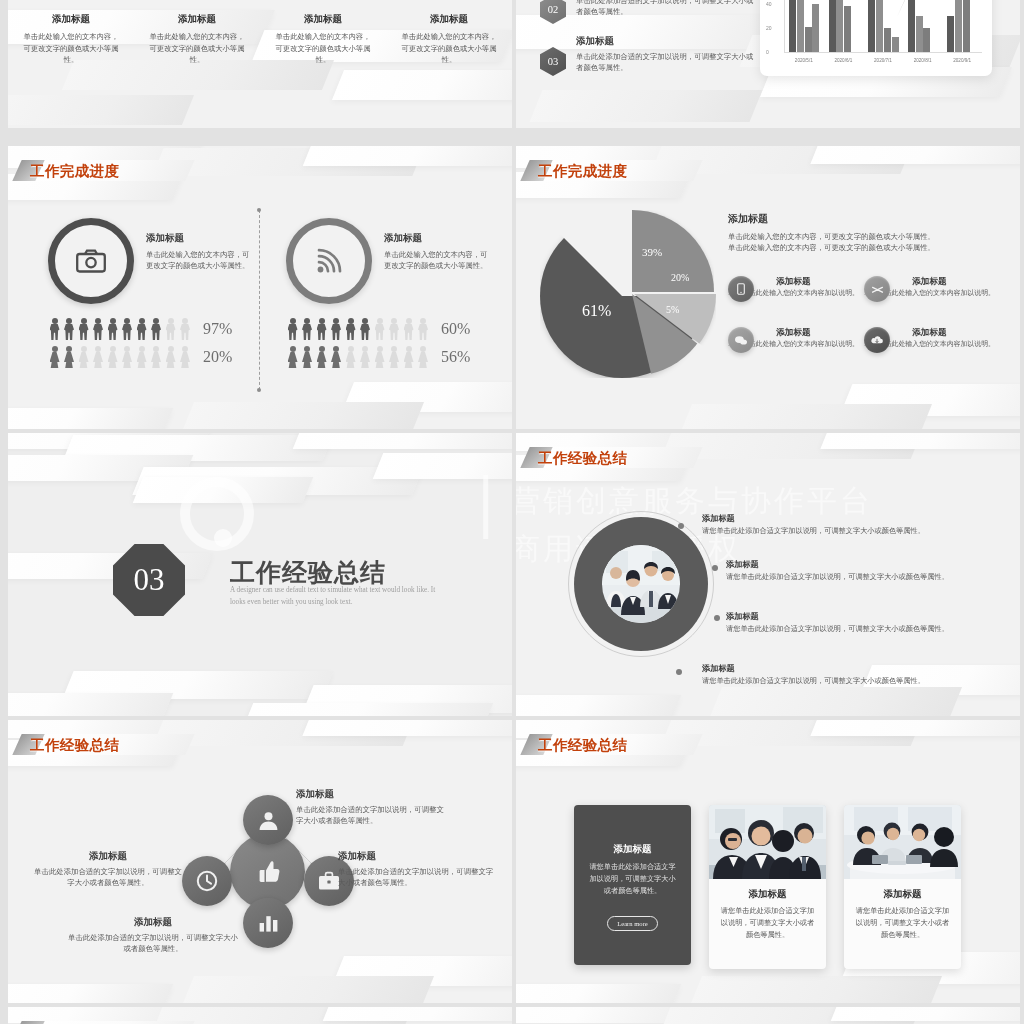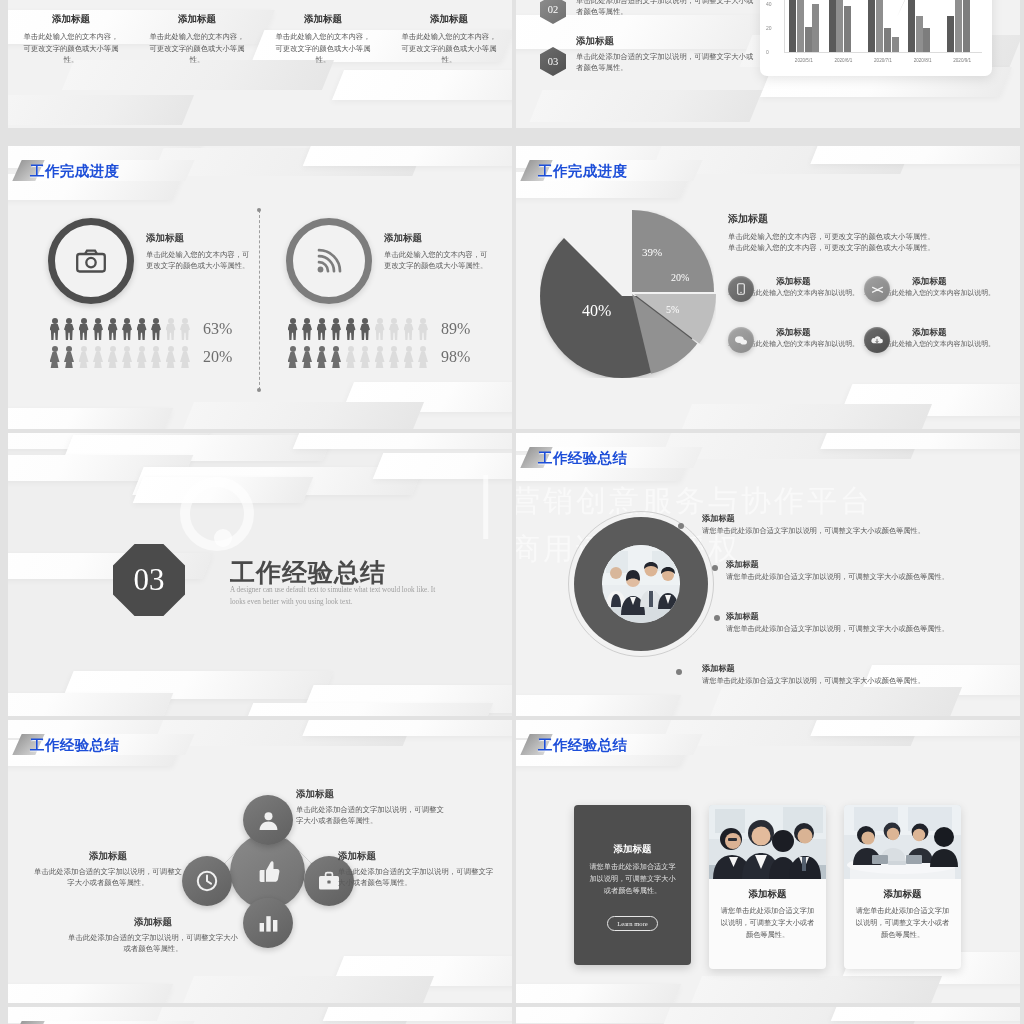--- a/index.html
+++ b/index.html
@@ -40,21 +40,21 @@
     background: linear-gradient(120deg,#9a9a9a 0%,#b9b9b9 40%,#e9e9e9 100%);
     transform: skewX(-24deg);
   }
   .stitle .slab2 {
     position:absolute; left:10px; top:2px; width:150px; height:21px;
     background: linear-gradient(100deg,#ffffff 0%,#fbfbfb 55%,#efefef 100%);
     transform: skewX(-24deg);
   }
   .stitle .txt {
     position: relative; z-index:3;
-    font-size: 14.5px; font-weight: 700; color:#1d4ed8; letter-spacing:0.4px;
+    font-size: 14.5px; font-weight: 700; color:#c2410c; letter-spacing:0.4px;
     text-shadow: 0 1px 1px rgba(255,255,255,0.9);
     font-family: Liberation Mono, monospace;
   }
 
   .cn { font-family: "Liberation Serif","DejaVu Serif", serif; }
   .h-sub { font-size: 9.5px; font-weight: 700; color:#3d3d3d; }
   .p-sub { font-size: 7.4px; color:#5a5a5a; line-height: 1.55; }
 
   
   .col4 { position:absolute; top:14px; left:0; width:504px; display:flex; }
@@ -317,21 +317,21 @@
         <div class="body" style="background:#5d5d5d"></div>
           </div>
           <div class="person">
         <div class="head" style="background:#dcdcdc"></div>
         <div class="body" style="background:#dcdcdc"></div>
           </div>
           <div class="person">
         <div class="head" style="background:#dcdcdc"></div>
         <div class="body" style="background:#dcdcdc"></div>
           </div>
-          <div class="pct">63%</div>
+          <div class="pct">97%</div>
         </div>
       <div class="pictorow" id="s3r2" style="left:40px;top:200px;">
           <div class="person f">
         <div class="head" style="background:#6e6e6e"></div>
         <div class="body" style="background:#6e6e6e"></div>
           </div>
           <div class="person f">
         <div class="head" style="background:#6e6e6e"></div>
         <div class="body" style="background:#6e6e6e"></div>
           </div>
@@ -418,21 +418,21 @@
         <div class="body" style="background:#dcdcdc"></div>
           </div>
           <div class="person">
         <div class="head" style="background:#dcdcdc"></div>
         <div class="body" style="background:#dcdcdc"></div>
           </div>
           <div class="person">
         <div class="head" style="background:#dcdcdc"></div>
         <div class="body" style="background:#dcdcdc"></div>
           </div>
-          <div class="pct">89%</div>
+          <div class="pct">60%</div>
         </div>
       <div class="pictorow" id="s3r4" style="left:278px;top:200px;">
           <div class="person f">
         <div class="head" style="background:#6e6e6e"></div>
         <div class="body" style="background:#6e6e6e"></div>
           </div>
           <div class="person f">
         <div class="head" style="background:#6e6e6e"></div>
         <div class="body" style="background:#6e6e6e"></div>
           </div>
@@ -461,21 +461,21 @@
         <div class="body" style="background:#dcdcdc"></div>
           </div>
           <div class="person f">
         <div class="head" style="background:#dcdcdc"></div>
         <div class="body" style="background:#dcdcdc"></div>
           </div>
           <div class="person f">
         <div class="head" style="background:#dcdcdc"></div>
         <div class="body" style="background:#dcdcdc"></div>
           </div>
-          <div class="pct">98%</div>
+          <div class="pct">56%</div>
         </div>
     </div>
   </div>
 
   <div class="slide" style="left:516px; top:146px;">
     <div class="bg">
       <div class="band" style="left:-30px;top:-8px;width:220px;height:30px;"></div>
       <div class="band dim" style="left:140px;top:0px;width:250px;height:28px;"></div>
       <div class="band" style="left:300px;top:-10px;width:250px;height:28px;"></div>
       <div class="band" style="left:-20px;top:26px;width:190px;height:26px;"></div>
@@ -500,21 +500,21 @@
                   filter: drop-shadow(0 1px 2px rgba(0,0,0,.14));"></div>
 
       <div class="pie" style="left:8px;top:4px;width:164px;height:164px;background:#bebebe;
                   clip-path: polygon(50% 50%, 100% 50%, 100% 88%);
                   filter: drop-shadow(0 1px 2px rgba(0,0,0,.12));"></div>
 
       <div class="pie" style="left:6px;top:4px;width:164px;height:164px;background:#919191;
                   clip-path: polygon(50% 50%, 100% 88%, 100% 100%, 62% 100%);"></div>
       <div class="pielbl" style="left:98px;top:38px;font-size:11px;">39%</div>
       <div class="pielbl" style="left:127px;top:64px;font-size:10px;">20%</div>
-      <div class="pielbl" style="left:38px;top:94px;font-size:16px;">40%</div>
+      <div class="pielbl" style="left:38px;top:94px;font-size:16px;">61%</div>
       <div class="pielbl" style="left:122px;top:96px;font-size:10px;">5%</div>
     </div>
 
     <div style="position:absolute;left:212px;top:66px;width:270px;">
       <div class="h-sub cn" style="font-size:10px;margin-bottom:5px;">添加标题</div>
       <div class="p-sub cn">单击此处输入您的文本内容，可更改文字的颜色或大小等属性。</div>
       <div class="p-sub cn">单击此处输入您的文本内容，可更改文字的颜色或大小等属性。</div>
     </div>
 
     <div style="position:absolute;left:212px;top:130px;width:132px;display:flex;gap:7px;">

